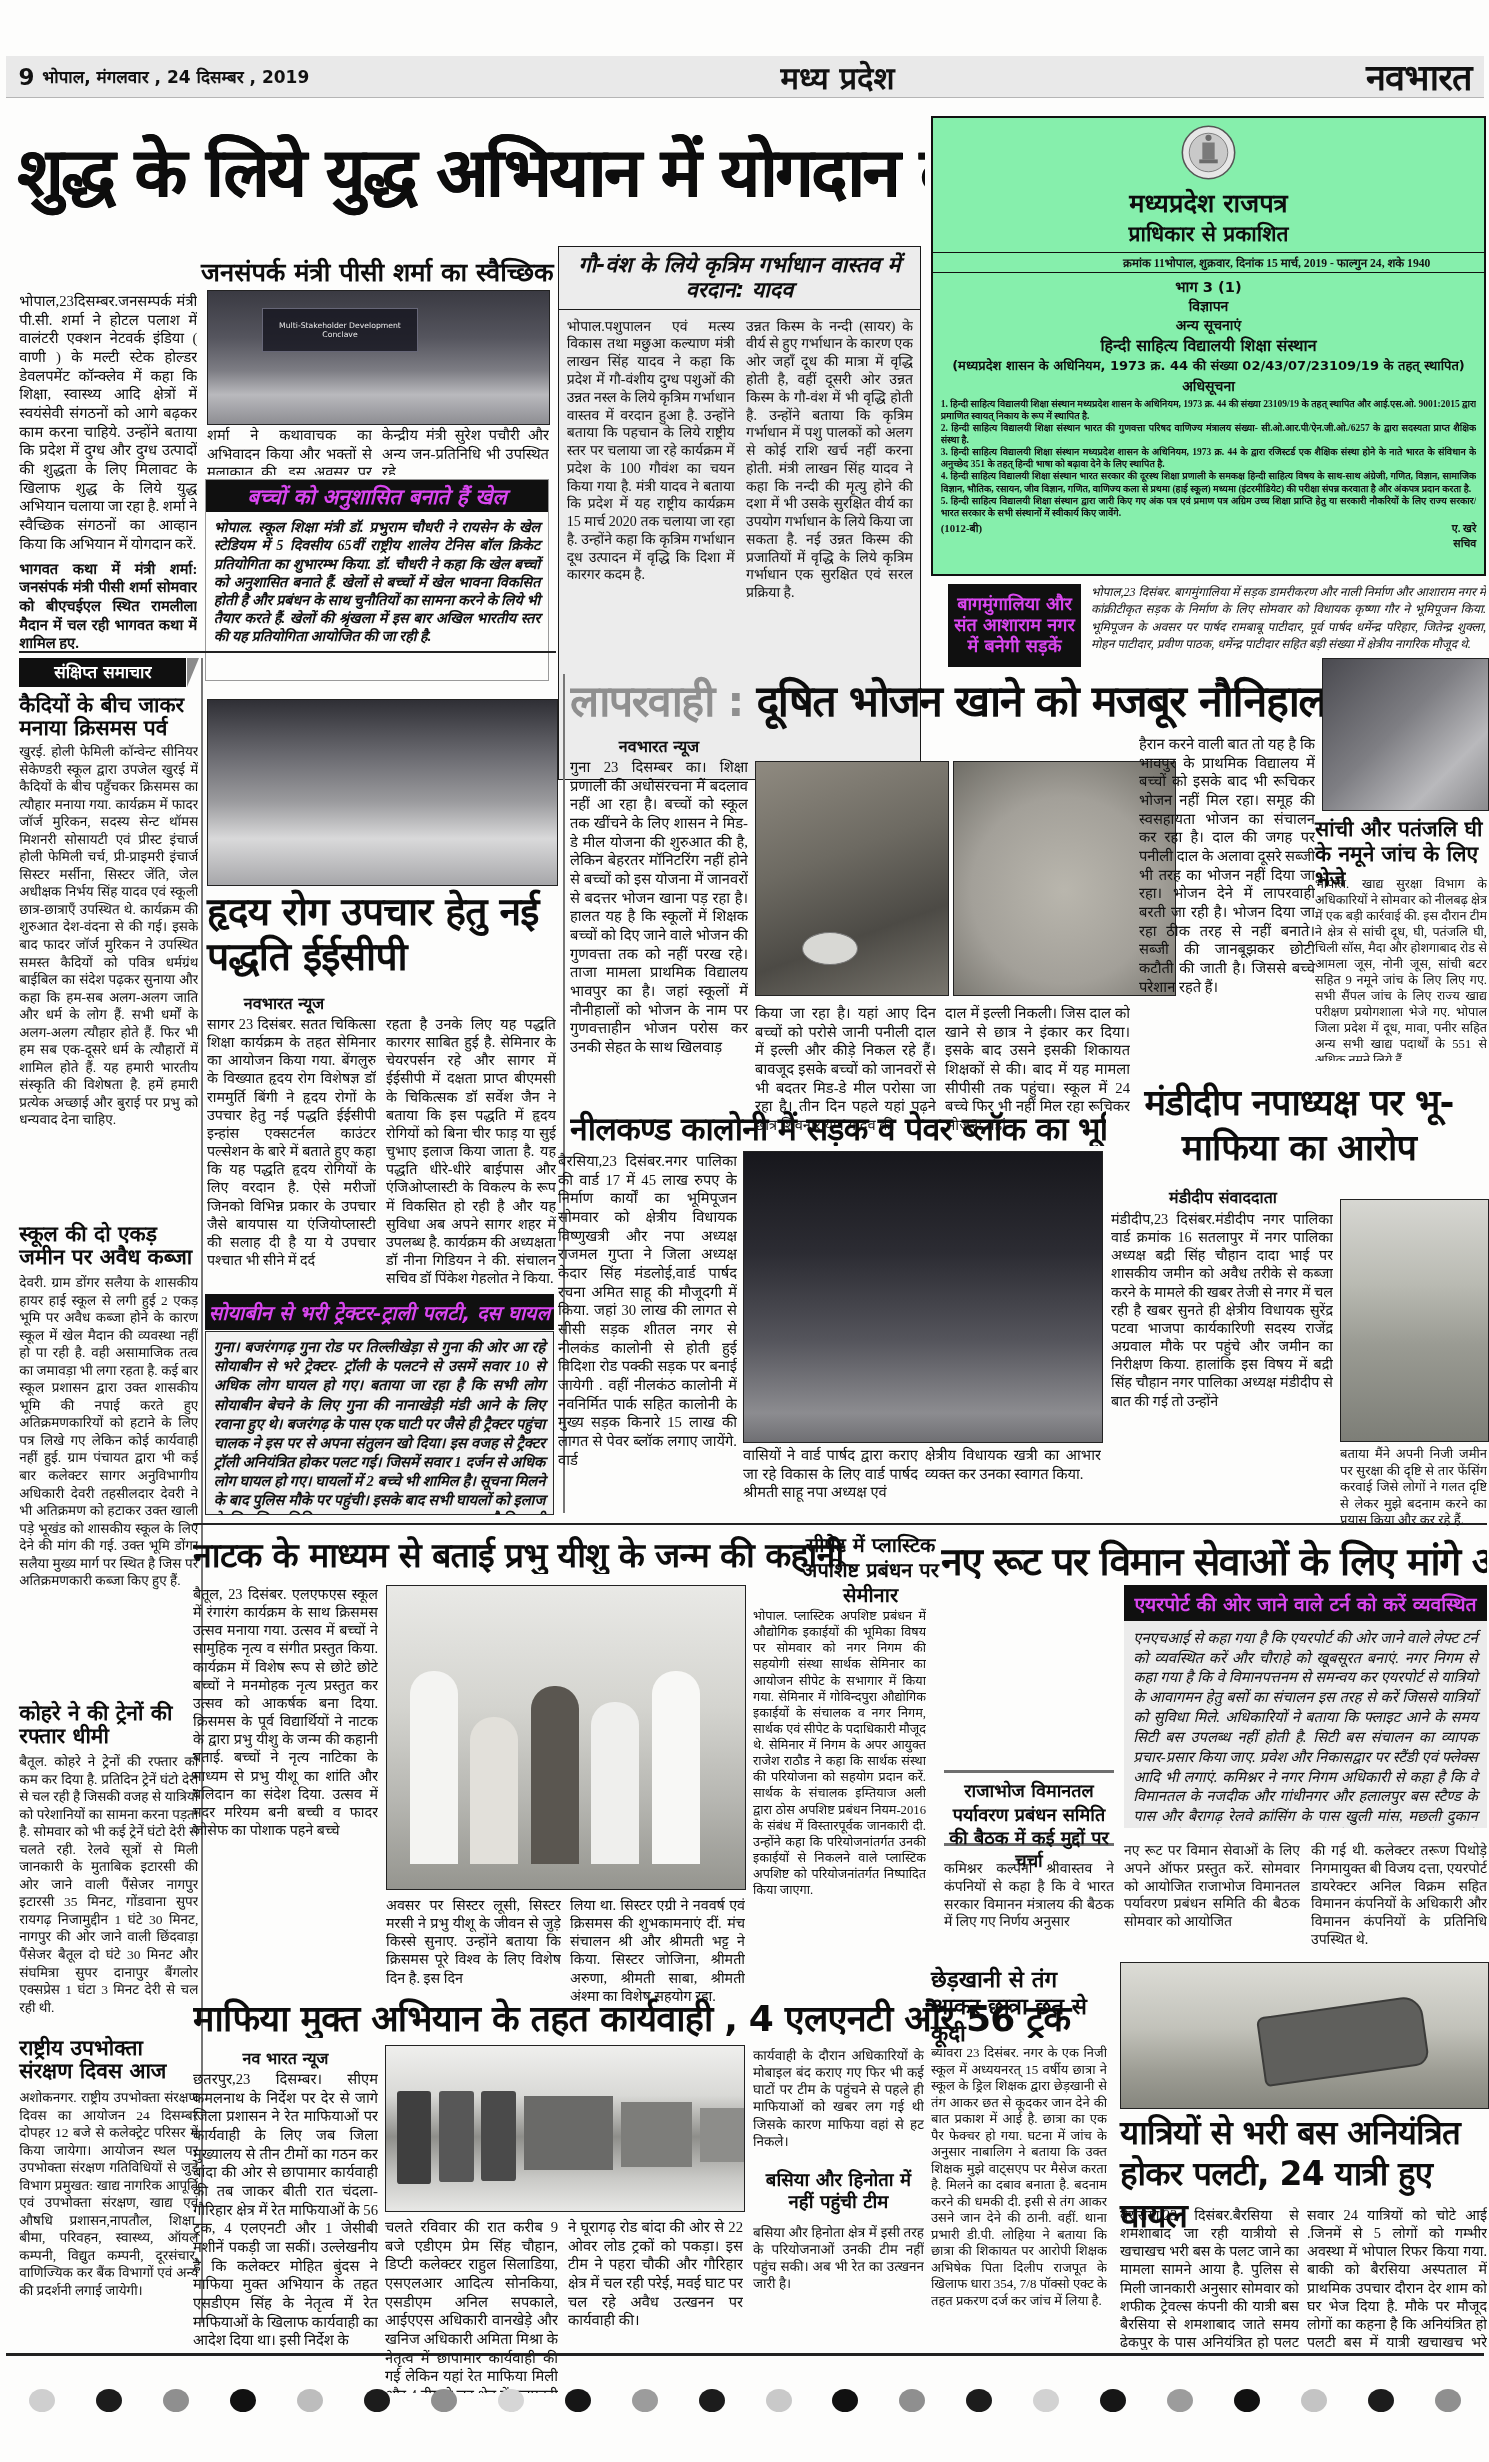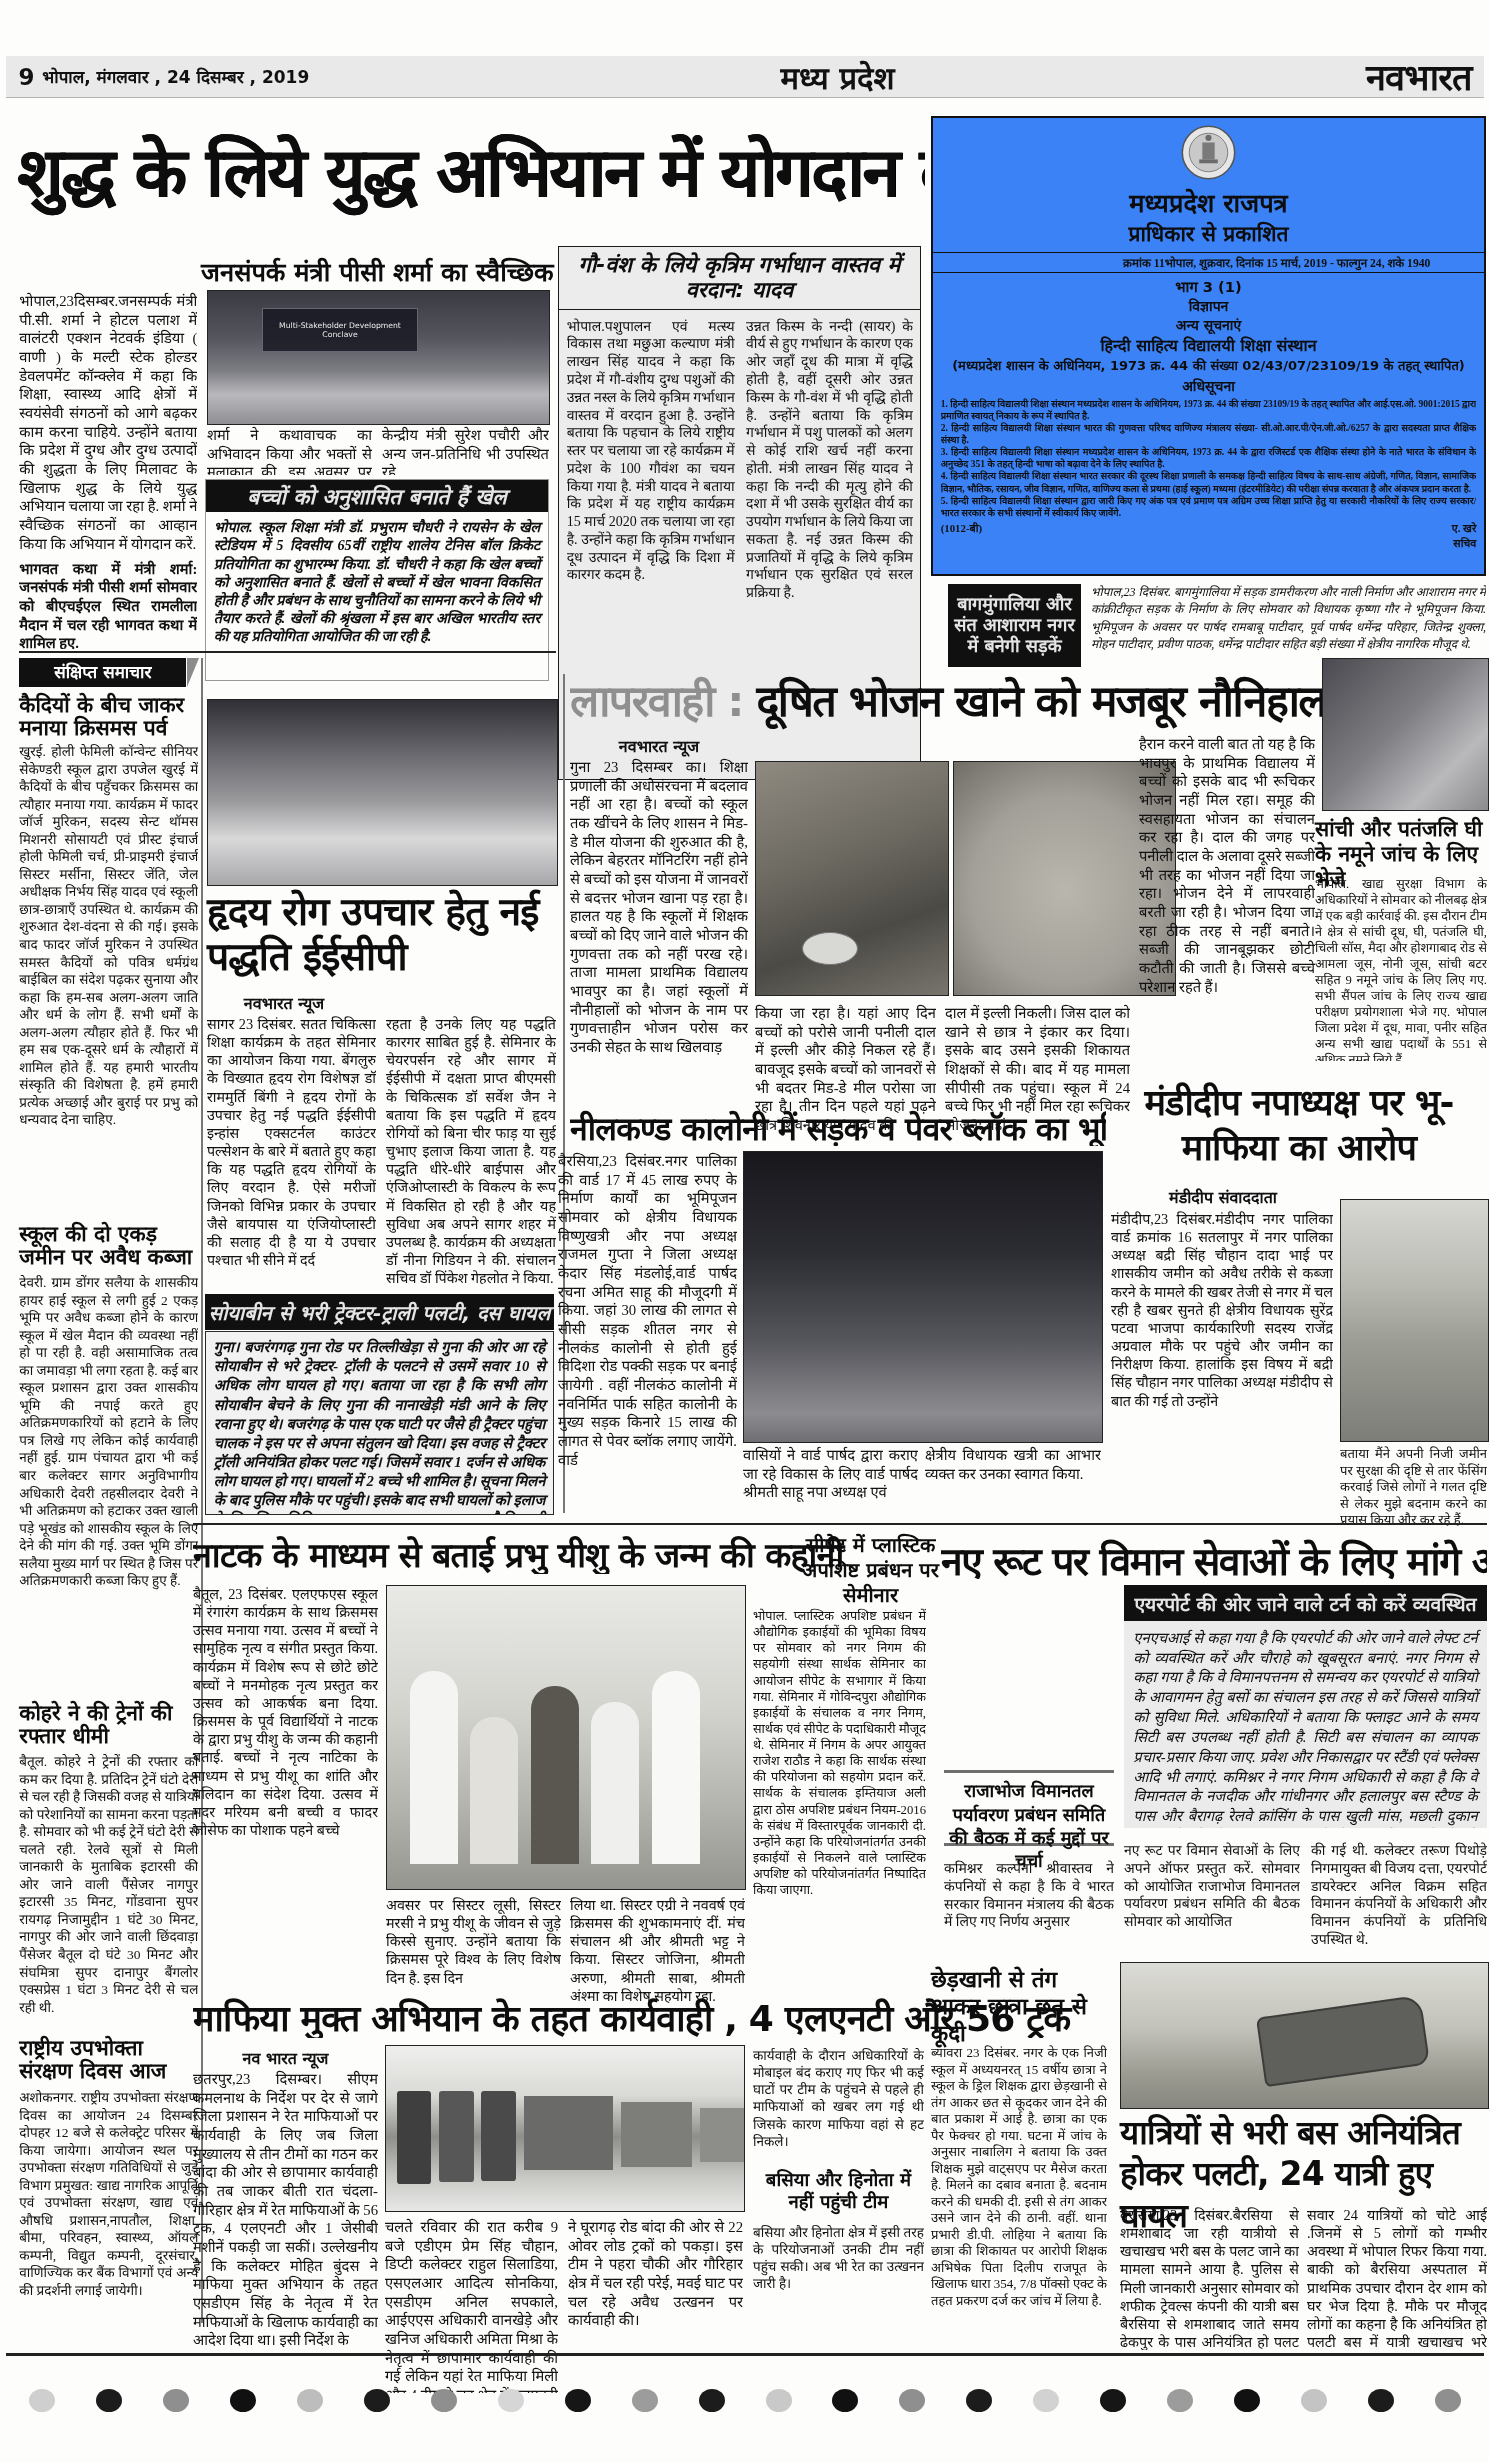--- a/index.html
+++ b/index.html
@@ -3,36 +3,36 @@
 <meta charset="utf-8">
 <style>
   html,body{margin:0;padding:0;background:#d8d8d8;}
   #page{position:relative;width:1490px;height:2462px;background:#fdfdfc;margin:0 auto;
         font-family:"Liberation Serif",serif;color:#111;overflow:hidden;}
   .abs{position:absolute;}
   .hd{font-family:"DejaVu Sans",sans-serif;font-weight:900;color:#0d0d0d;}
   .jtxt{text-align:justify;overflow:hidden;line-height:1.27;}
   .clip{overflow:hidden;white-space:nowrap;}
   .center{text-align:center;}
-  .bannerb{background:#101010;color:#e5e5e5;display:flex;align-items:center;justify-content:center;
+  .bannerb{background:#101010;color:#d946ef;display:flex;align-items:center;justify-content:center;
            font-family:"DejaVu Sans",sans-serif;font-weight:bold;}
   .photo{background:#9a9a9a;border:1.5px solid #222;overflow:hidden;}
   .vline{background:#777;width:1.5px;}
   .hline{background:#222;}
   .byline{font-family:"DejaVu Sans",sans-serif;font-weight:bold;text-align:center;}
   
   #mast{left:6.2px;top:56px;width:1478px;height:42px;background:#e9e9e9;border-bottom:1.5px solid #b5b5b5;
         display:flex;align-items:center;justify-content:space-between;padding:0 12.4px;box-sizing:border-box;}
   #mast .pgno{font-size:23px;font-weight:900;font-family:"DejaVu Sans",sans-serif;margin-right:7.7px;}
   #mast .ed{font-size:17px;font-weight:bold;font-family:"DejaVu Sans",sans-serif;}
   #mast .sec{font-size:31px;font-weight:900;font-family:"DejaVu Sans",sans-serif;}
   #mast .paper{font-size:36px;font-weight:900;font-family:"DejaVu Sans",sans-serif;letter-spacing:-0.8px;}
   
   .gaubox{background:#ececec;border:1.5px solid #1a1a1a;}
-  .gzbox{background:#3b82f6;border:2.3px solid #111;}
+  .gzbox{background:#86efac;border:2.3px solid #111;}
   .soybox{background:#f2f2f2;border:1.5px solid #2a2a2a;font-style:italic;font-weight:bold;}
   .airbody{background:#ebebeb;font-style:italic;}
   .fold{position:absolute;right:-12.4px;top:0;width:0;height:0;border-top:29px solid #8b8b8b;border-right:12.4px solid transparent;}
   .subrule{border-top:3.1px solid #6e6e6e;border-bottom:3.1px solid #6e6e6e;}
   .dot{border-radius:50%;width:26px;height:23px;}
   .phcap{background:rgba(20,20,30,.8);color:#eee;font-family:"DejaVu Sans",sans-serif;}
 </style>
 </head>
 <body>
 

